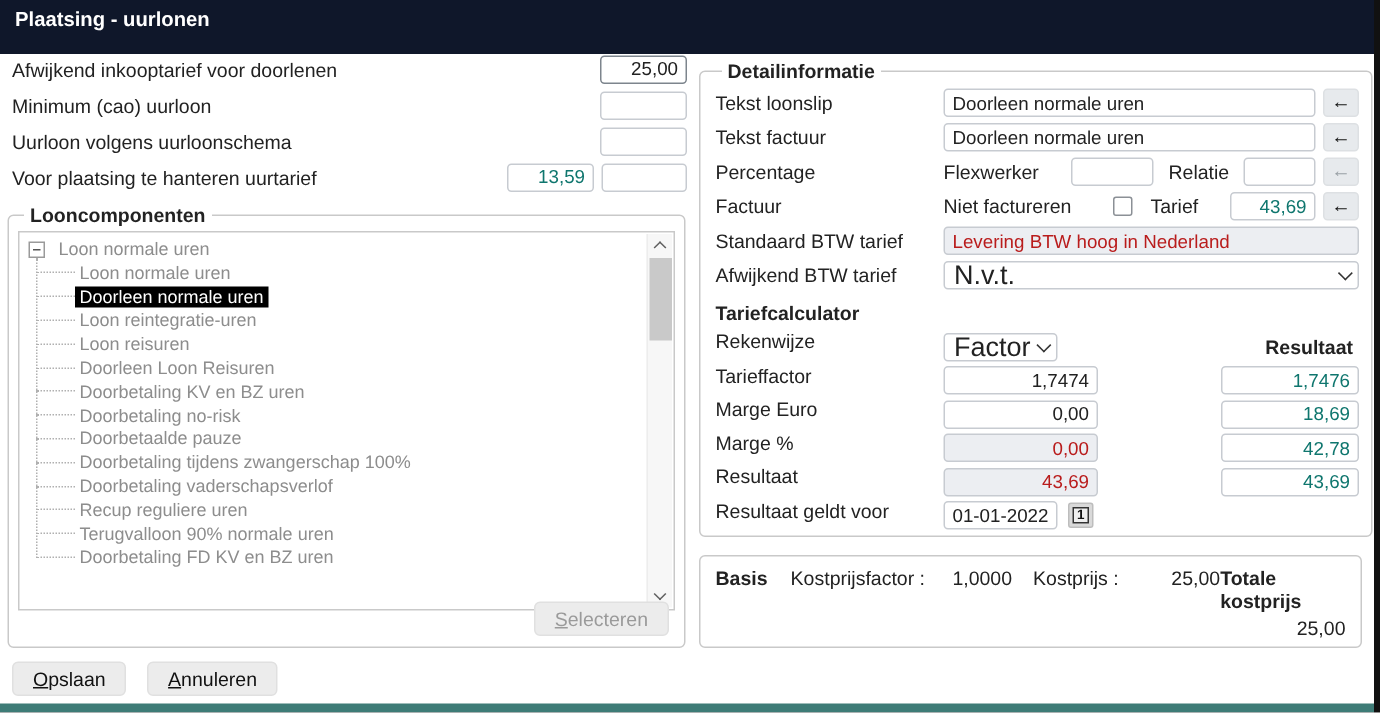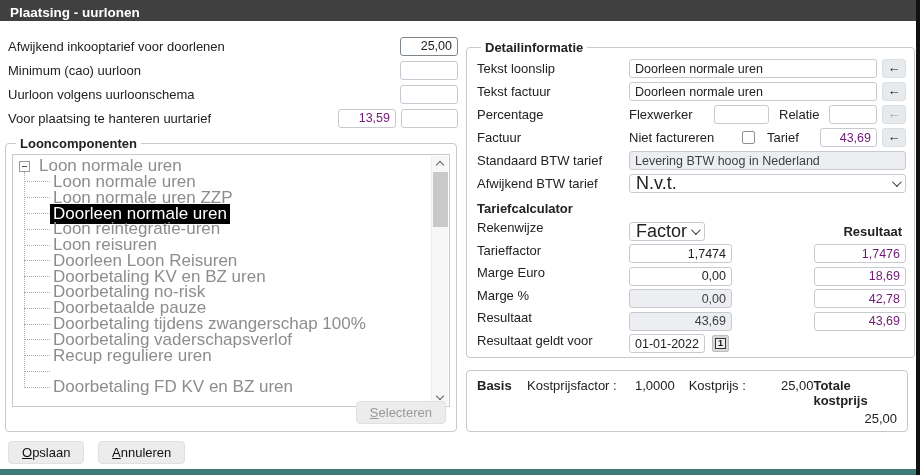--- a/index.html
+++ b/index.html
@@ -8,40 +8,40 @@
     position: relative;
     width: 920px; height: 475px;
     background: #fff;
     font-family: "Liberation Sans", sans-serif;
     font-size: 13px;
     color: #222;
     border-right: 4px solid #111;
     overflow: hidden;
   }
   .titlebar {
-    position: absolute; top: 0; left: 0; right: 0; height: 21px;
-    background: #404040;
+    position: absolute; top: 0; left: 0; right: 0; height: 36px;
+    background: #0f172a;
     color: #fff; font-weight: bold; font-size: 13.5px;
     line-height: 26px; padding-left: 10px;
   }
   .bottombar {
     position: absolute; bottom: 0; left: 0; right: 0; height: 6px;
     background: #3e7c77;
   }
   
   .inp {
     border: 1px solid #c7cbd1; border-radius: 3px;
     height: 19px; background: #fff;
     font-family: "Liberation Sans", sans-serif; font-size: 12.5px;
     padding: 0 5px; color: #222; outline: none;
   }
   .inp.num { text-align: right; }
   .inp.focused { border-color: #7d858d; }
-  .inp.graytext { color: #701a75; padding-left: 12px; }
-  .inp.disabled { background: #eceef2; color: #404040; }
+  .inp.graytext { color: #0f766e; padding-left: 12px; }
+  .inp.disabled { background: #eceef2; color: #b91c1c; }
   .arrowbtn {
     width: 24px; height: 19px; margin-left: 5px; flex: 0 0 24px;
     background: #e7eaed; border: 1px solid #dde0e3; border-radius: 3px;
     font-weight: bold; font-size: 13px; line-height: 16px; text-align: center;
     color: #111; cursor: pointer;
   }
   .arrowbtn.disabled { color: #9aa0a6; }
   .selectbox {
     border: 1px solid #c7cbd1; border-radius: 3px; height: 19px;
     background: #fff; display: flex; align-items: center;
@@ -75,21 +75,21 @@
   .lf-row .inp { width: 58px; }
   .lf-row .inp + .inp { margin-left: 5px; width: 57px; }
   .looncomp {
     position: absolute; left: 5px; top: 136px; width: 452px; height: 296px;
     padding: 2px 6px;
   }
   .listbox {
     position: relative; margin-top: 1px; height: 253px;
     border: 1px solid #c9c9c9; background: #fff;
     overflow: hidden; padding: 3px 22px 3px 6px;
-    font-size: 17px; color: #8d8d8d;
+    font-size: 12px; color: #8d8d8d;
   }
   .tree-root { display: flex; align-items: center; height: 16px; }
   .minusbox {
     width: 11px; height: 11px; border: 1px solid #9a9a9a; margin-right: 6px;
     position: relative; flex: 0 0 11px; background: #fff;
   }
   .minusbox::after {
     content: ""; position: absolute; left: 2px; right: 2px; top: 4px;
     border-top: 1px solid #555;
   }
@@ -191,24 +191,20 @@
     <div class="listbox">
       <div class="tree-root">
         <span class="minusbox"></span>
         <span class="tree-label">Loon normale uren</span>
       </div>
       <div class="tree-children">
         <div class="tree-row">
             <span class="tree-dots"></span>
             <span class="tree-label">Loon normale uren</span>
           </div>
-        <div class="tree-row">
-            <span class="tree-dots"></span>
-            <span class="tree-label">Loon normale uren ZZP</span>
-          </div>
         <div class="tree-row selected">
             <span class="tree-dots"></span>
             <span class="tree-label">Doorleen normale uren</span>
           </div>
         <div class="tree-row">
             <span class="tree-dots"></span>
             <span class="tree-label">Loon reintegratie-uren</span>
           </div>
         <div class="tree-row">
             <span class="tree-dots"></span>
@@ -237,20 +233,21 @@
         <div class="tree-row">
             <span class="tree-dots"></span>
             <span class="tree-label">Doorbetaling vaderschapsverlof</span>
           </div>
         <div class="tree-row">
             <span class="tree-dots"></span>
             <span class="tree-label">Recup reguliere uren</span>
           </div>
         <div class="tree-row">
             <span class="tree-dots"></span>
+            <span class="tree-label">Terugvalloon 90% normale uren</span>
           </div>
         <div class="tree-row">
             <span class="tree-dots"></span>
             <span class="tree-label">Doorbetaling FD KV en BZ uren</span>
           </div>
       </div>
       <div class="scrollbar">
         <div class="sb-btn up">
             <span class="sb-chev"></span>
           </div>

